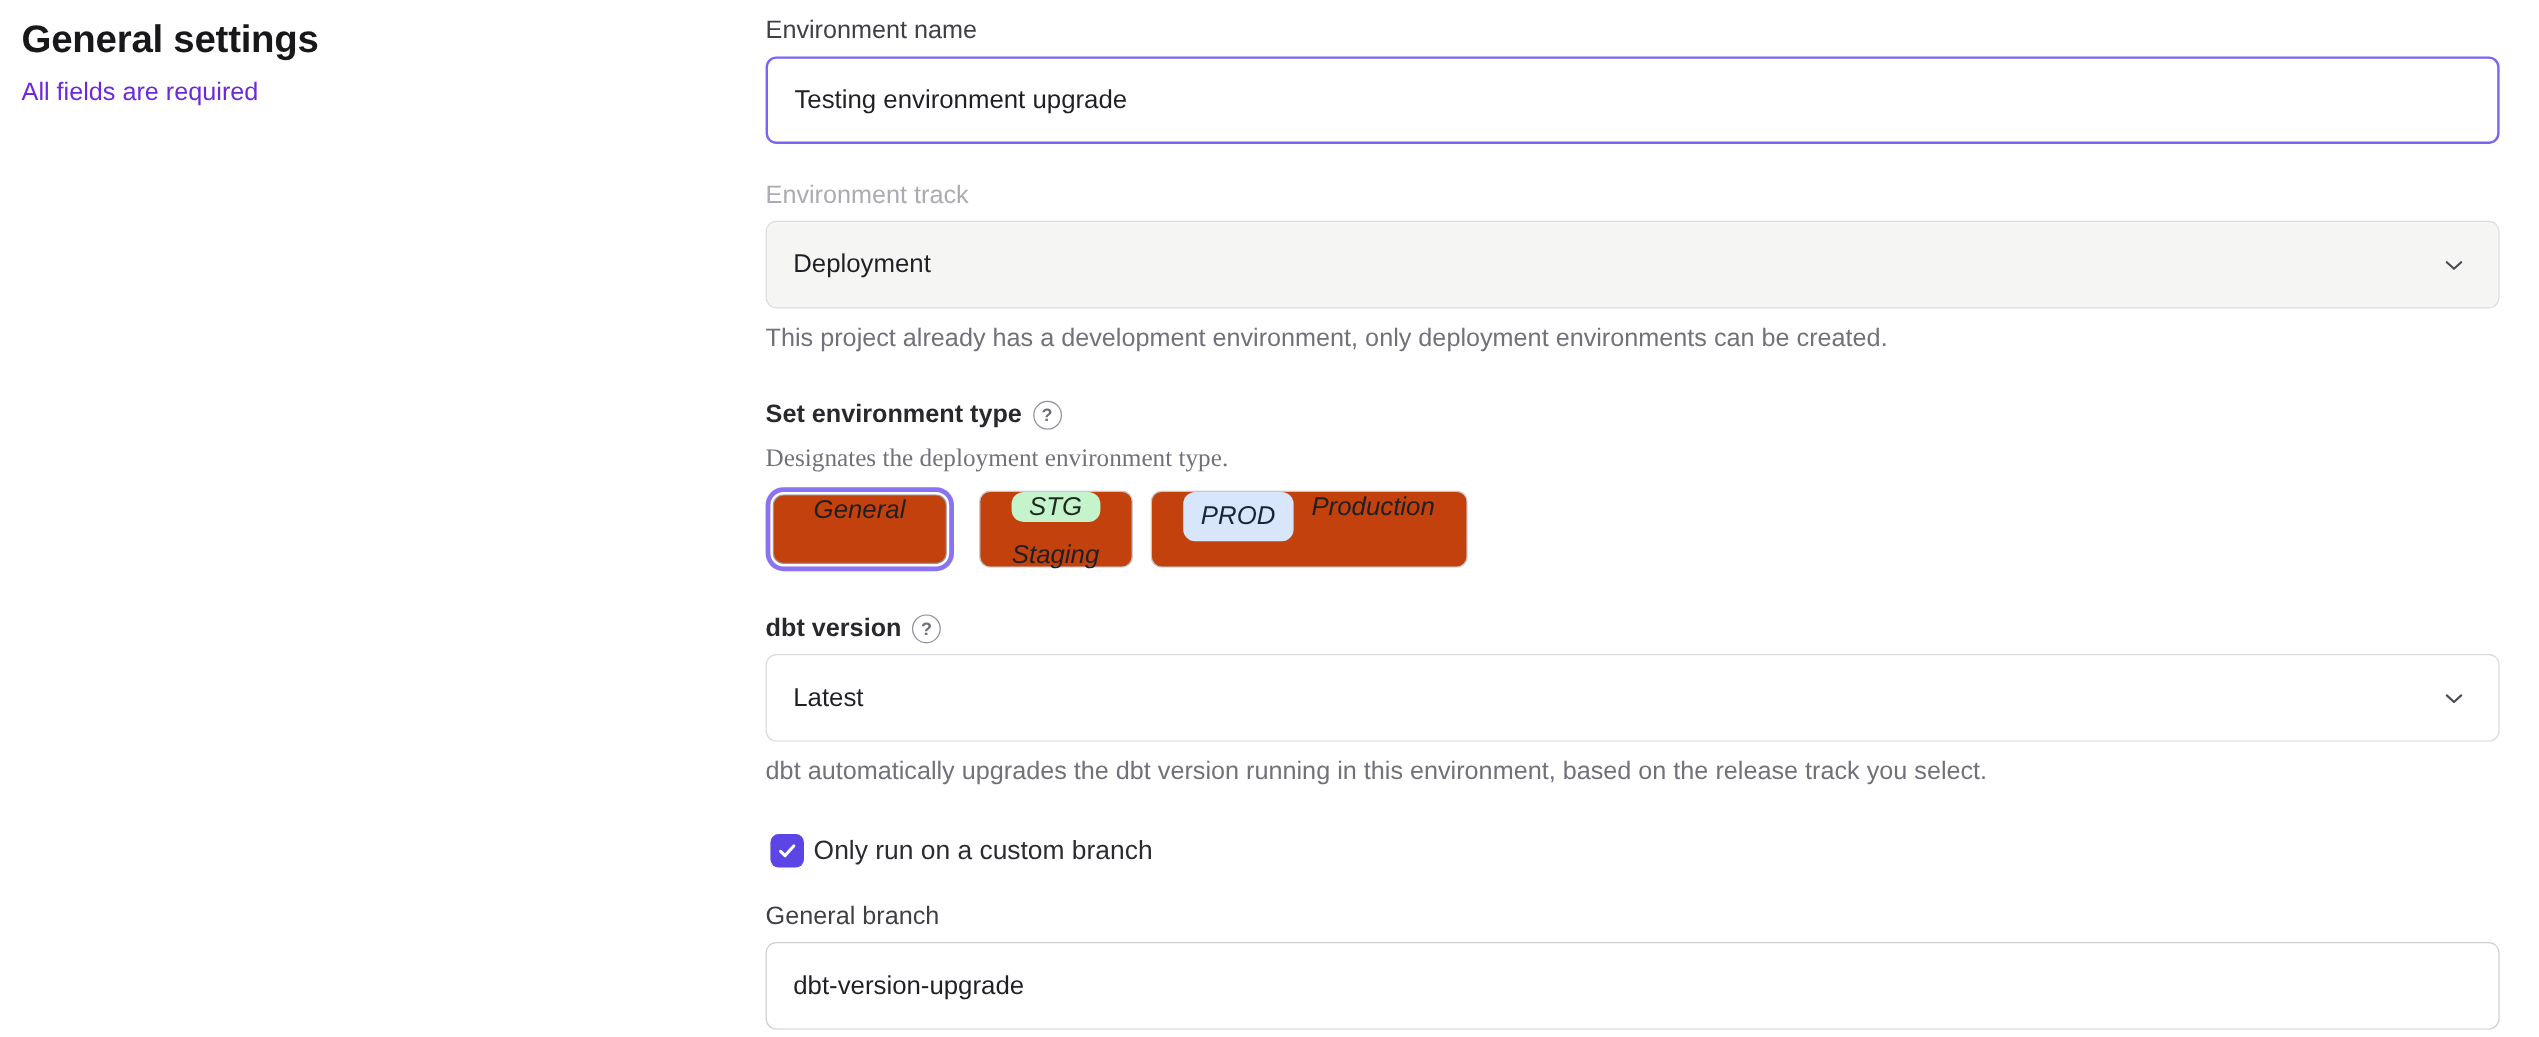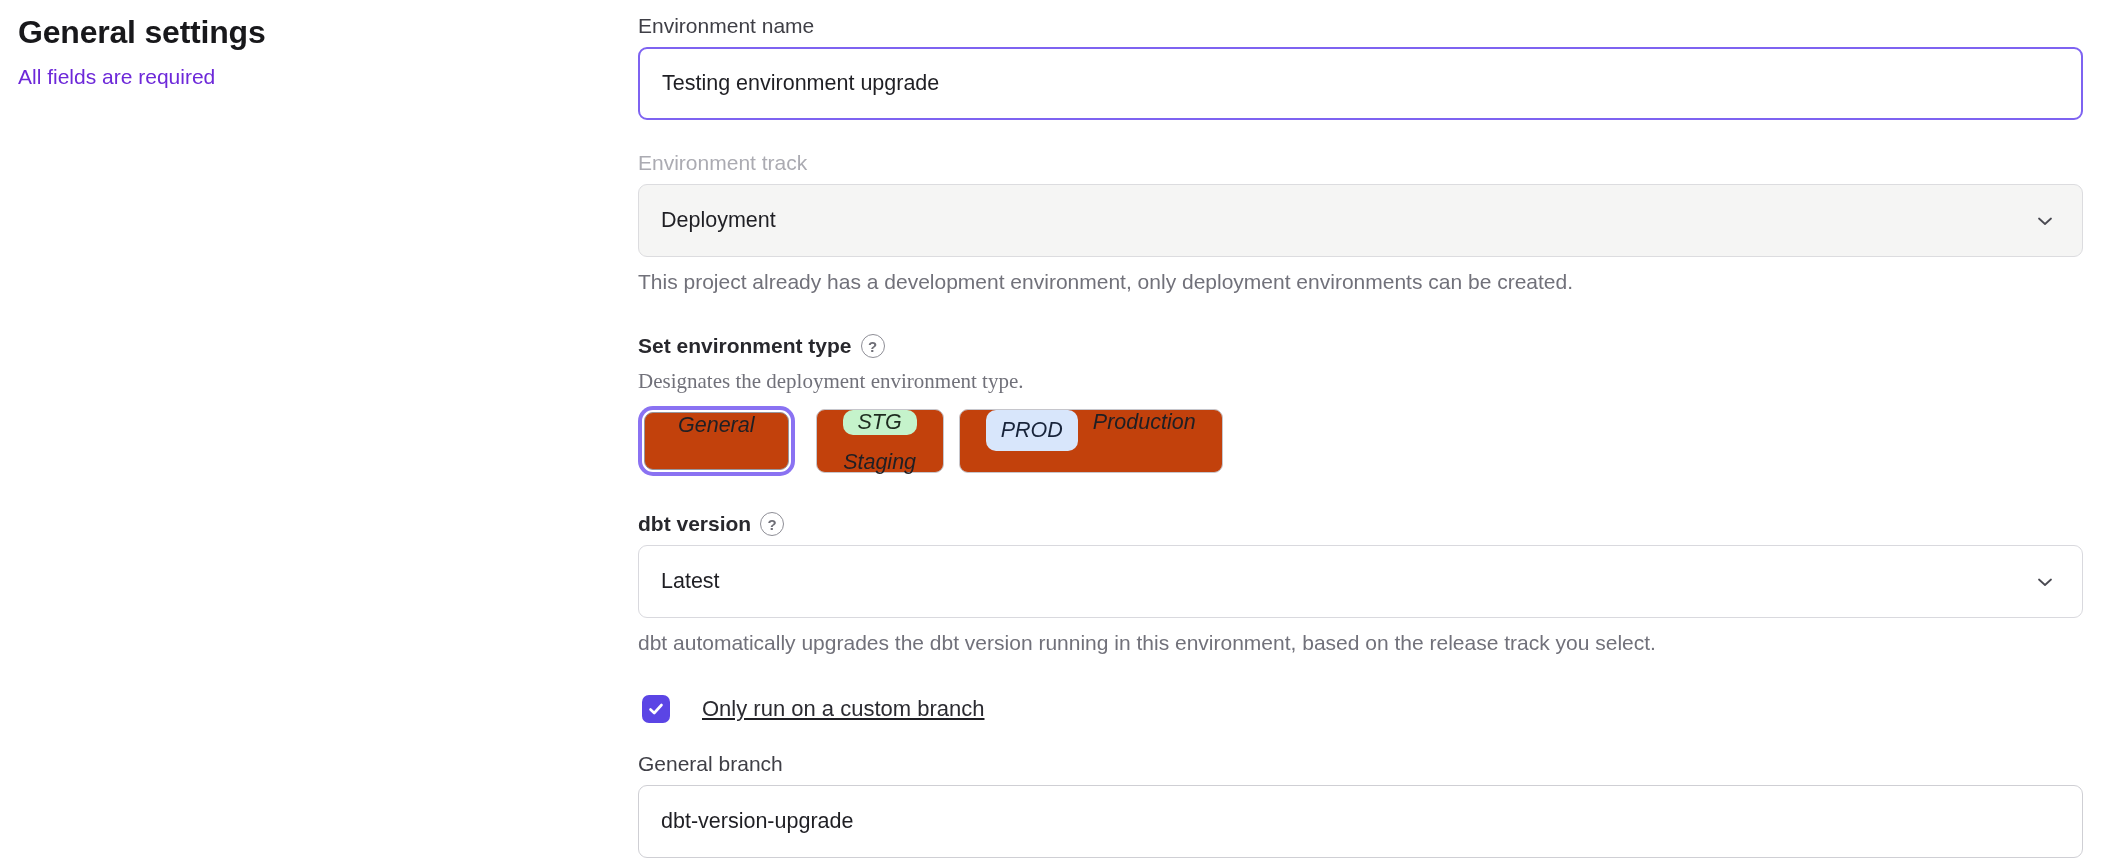--- a/index.html
+++ b/index.html
@@ -67,21 +67,21 @@
   .type-btn.selected + .type-btn { margin-left: 21px; flex-direction: column; }
 
   .env-badge {
     height: 41px; border-radius: 10px; padding: 0 15px;
     display: inline-flex; align-items: center;
     font-size: 21.5px; font-weight: 500; color: #1d2b1f;
   }
   .env-badge.stg { background: #c5f3cb; }
   .env-badge.prod { background: #d8e6fb; color: #18243a; }
 
-  .checkbox-row { margin-top: 39px; display: flex; align-items: center; gap: 32px; padding-left: 4px; text-decoration: underline; }
+  .checkbox-row { margin-top: 39px; display: flex; align-items: center; gap: 8px; padding-left: 4px; }
   .checkbox {
     width: 28px; height: 28px; border-radius: 7px; background: #5b45e5;
     display: inline-flex; align-items: center; justify-content: center; cursor: pointer;
     flex: 0 0 auto;
   }
   .checkbox-label { font-size: 22px; font-weight: 500; color: #2b2b31; cursor: pointer; }
 
   .custom-branch-label { margin-top: 27px; }
 </style>
 </head>

